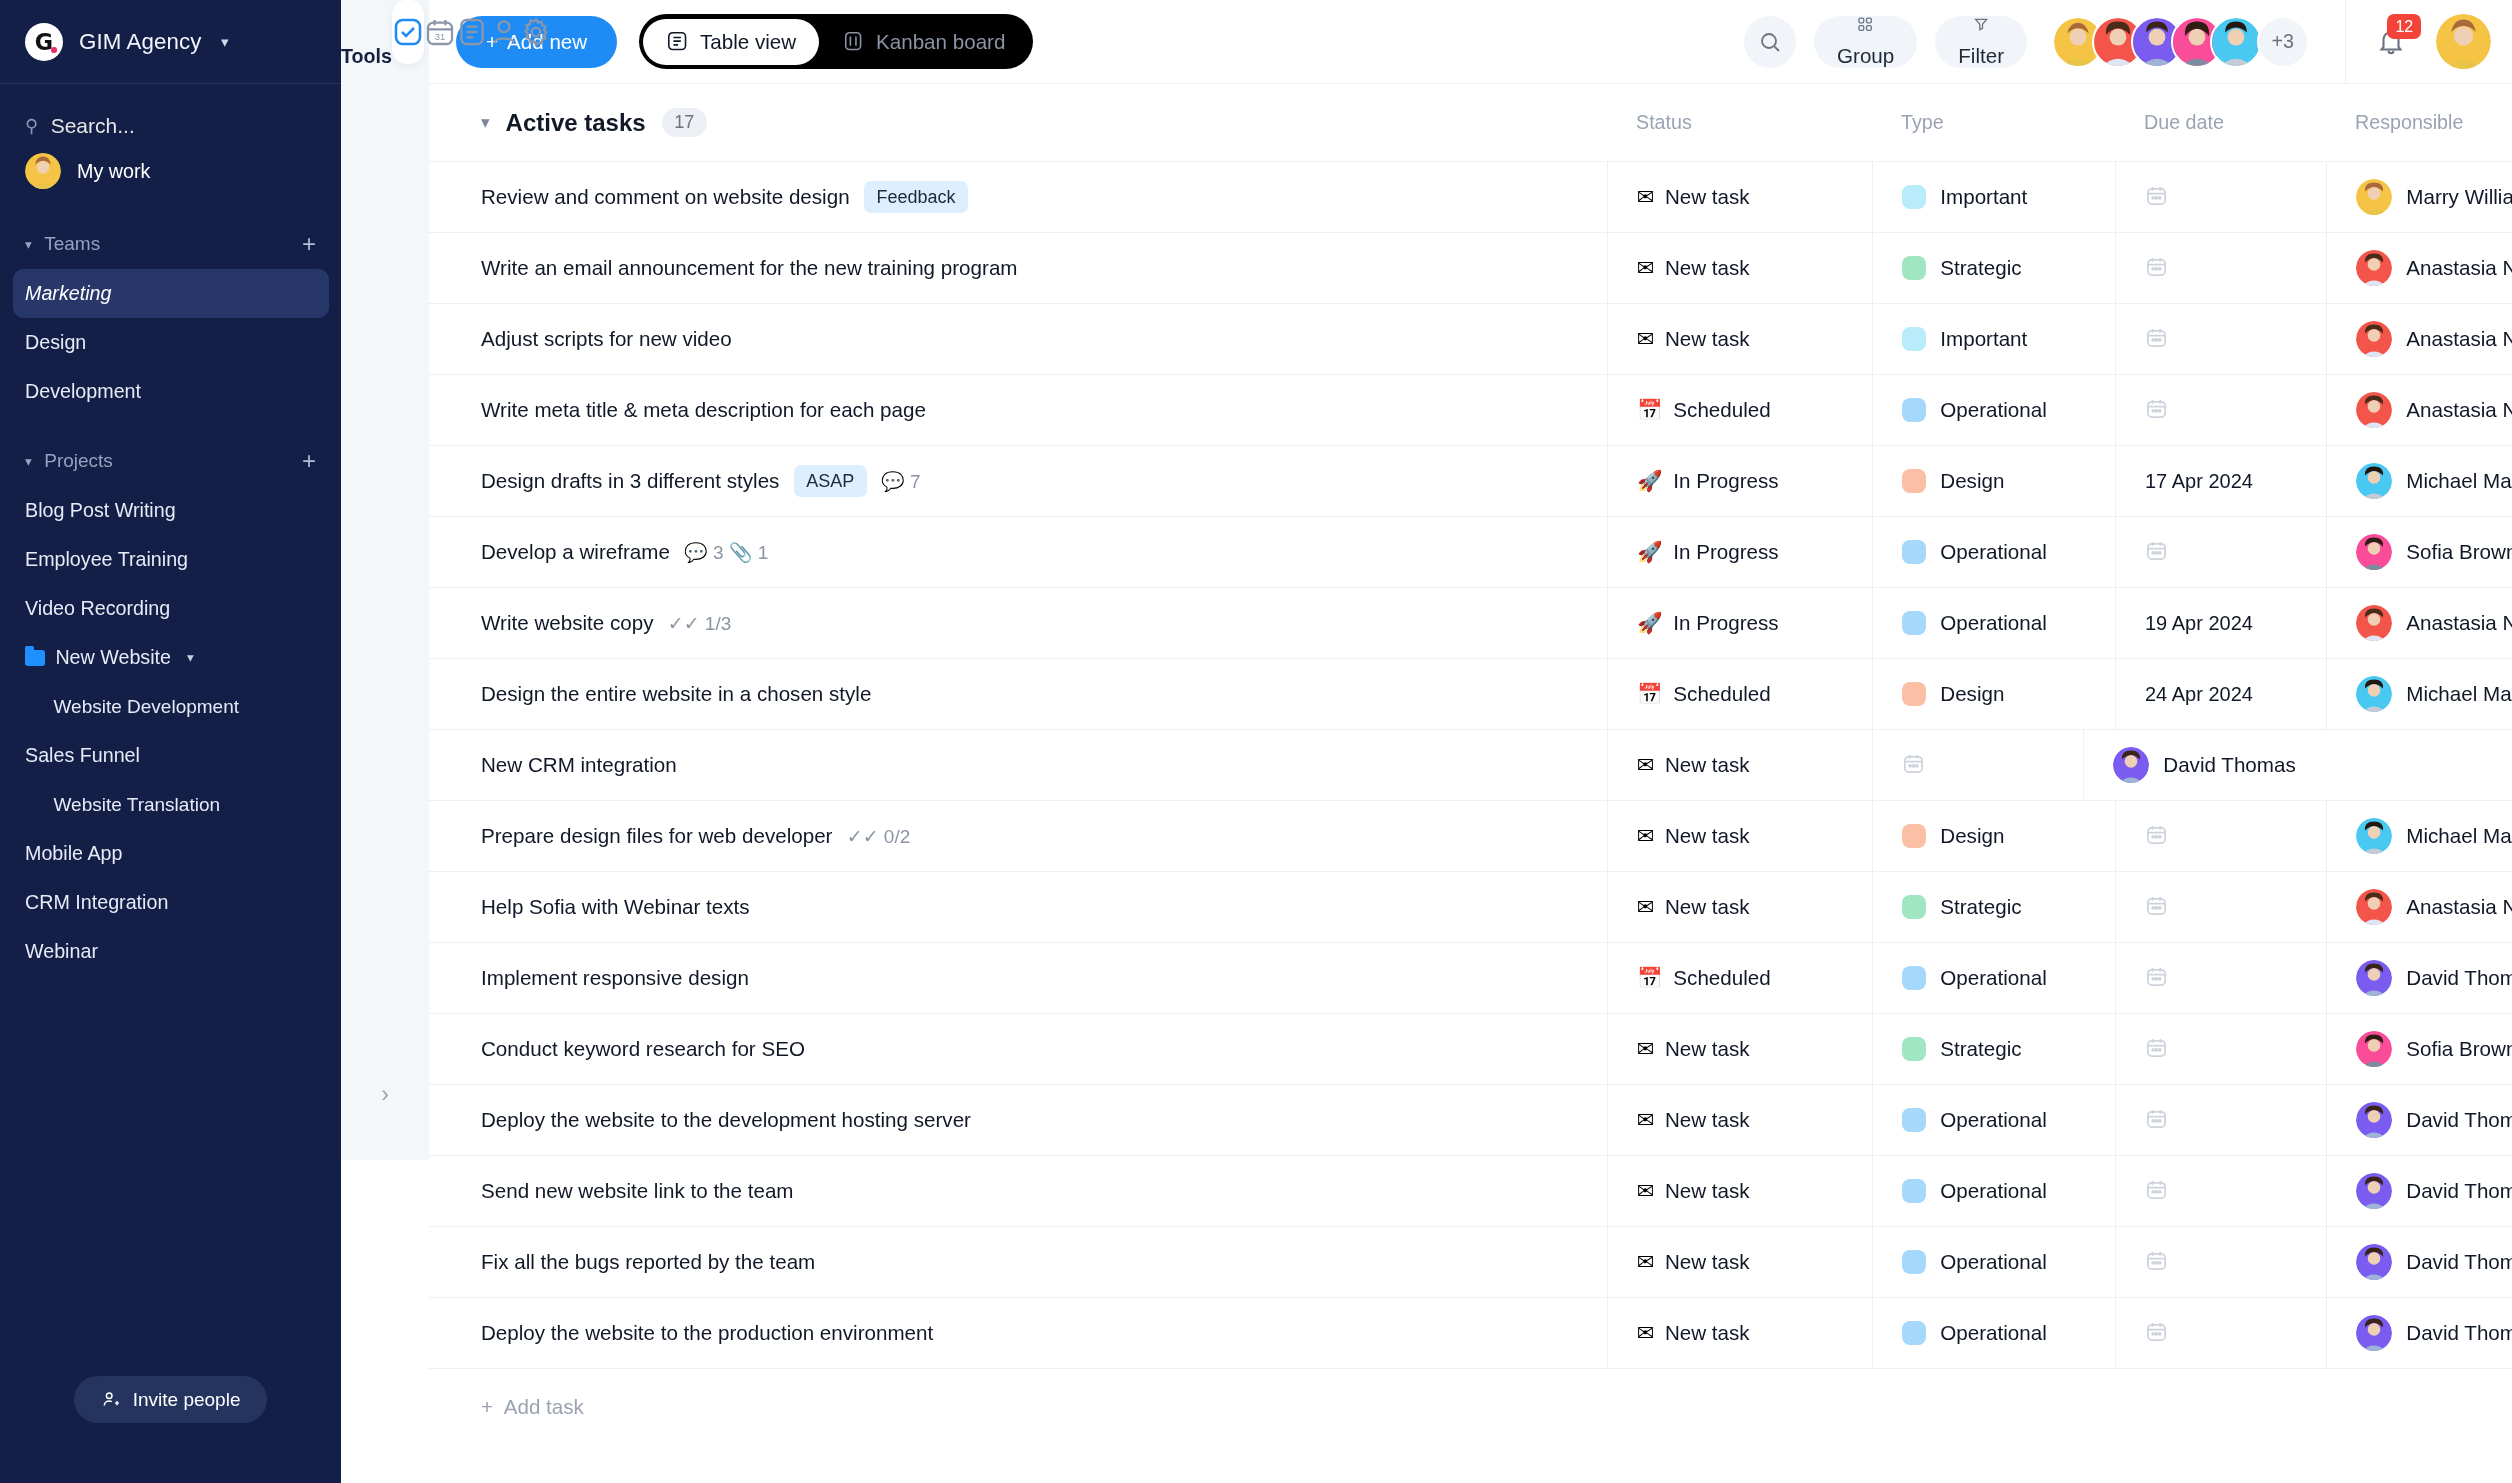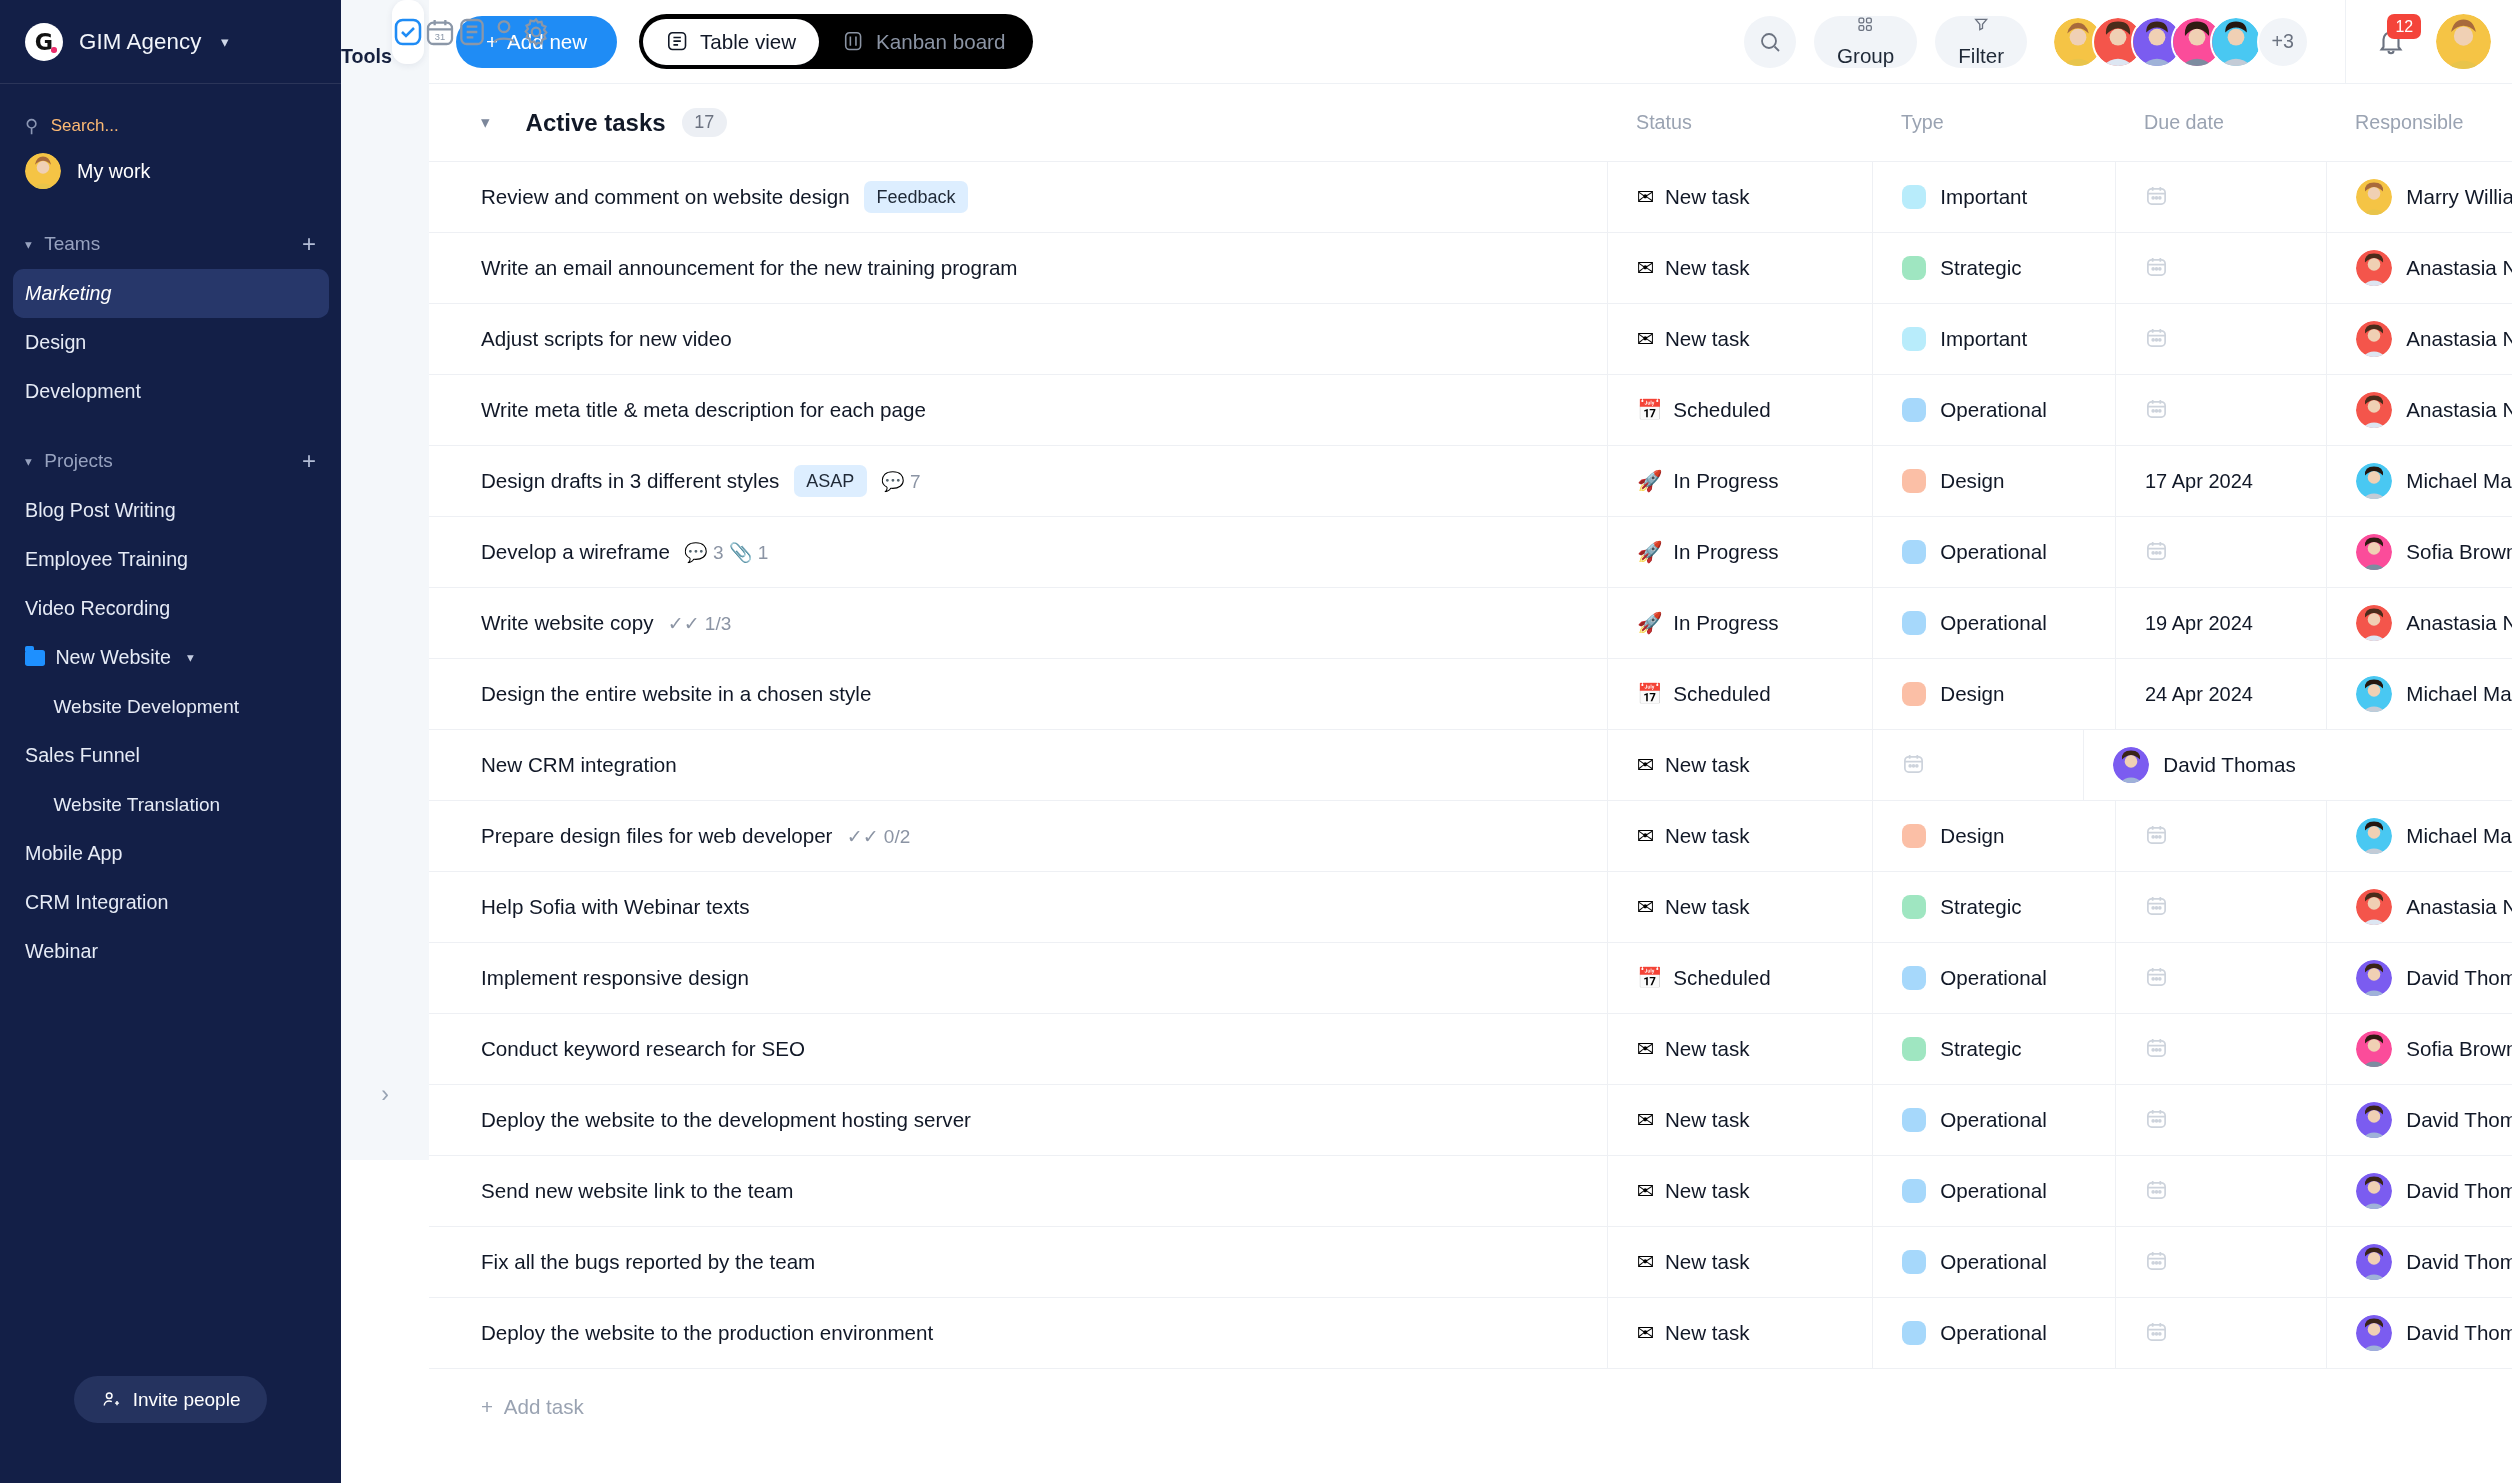--- a/index.html
+++ b/index.html
@@ -35,21 +35,21 @@
     width: 5.4px; height: 5.4px; border-radius: 50%; background: #ec2d6b;
   }
   .brand-name { font-size: 22.3px; color: #f2f5fb; letter-spacing: 0.1px; }
   .brand-caret { margin-left: 3.6px; color: #cfd7e8; font-size: 15px; }
 
   .search-row {
     display: flex; align-items: center; gap: 12.5px;
     padding: 27px 25px 0 25px; height: 57px;
   }
   .search-ico { color: #8c97b5; font-size: 18px; line-height: 1; }
-  .search-txt { color: #fdba74; font-size: 17px; }
+  .search-txt { color: #e5e5e5; font-size: 21px; }
 
   .mywork {
     display: flex; align-items: center; gap: 16px;
     padding: 5.4px 25px; height: 57px; margin-top: 1.8px;
   }
   .av { border-radius: 50%; display:block; }
   .mywork-label { font-size: 19.7px; color: #fff; }
 
   .group-head {
     display: flex; align-items: center; gap: 12.5px;
@@ -172,21 +172,21 @@
   .c-status { width: 265px; min-width:265px; padding-left: 29px; display:flex; align-items:center; gap: 10.7px; border-left:0.9px solid #eef0f4; height:100%;}
   .c-type   { width: 243px; min-width:243px; padding-left: 29px; display:flex; align-items:center; gap: 14.3px; border-left:0.9px solid #eef0f4; height:100%;}
   .c-due    { width: 211px; min-width:211px; padding-left: 29px; display:flex; align-items:center; border-left:0.9px solid #eef0f4; height:100%;}
   .c-resp   { width: 295px; min-width:295px; padding-left: 29px; display:flex; align-items:center; gap: 14.3px; border-left:0.9px solid #eef0f4; height:100%;}
 
   .thead .c-status, .thead .c-type, .thead .c-due,
   .thead .c-resp, .thead .c-created { border-left: none; }
 
   .grp-title { display:flex; align-items:center; gap: 16px; }
   .grp-chev { color:#7c879b; font-size: 17px; }
-  .grp-name { font-size: 24px; color:#111827; font-weight: bold; margin-left: 20px; }
+  .grp-name { font-size: 24px; color:#111827; font-weight: bold; }
   .grp-count {
     background:#eceff4; color:#6b7280; border-radius: 893px;
     font-size: 18px; padding: 3.6px 12.5px;
   }
 
   .task-name { font-size: 20.6px; color: #111827; white-space: nowrap; }
   .tag {
     background:#ddeeff; color:#1f2937; border-radius: 7.1px;
     font-size: 18px; padding: 5.4px 12.5px; white-space:nowrap;
   }

